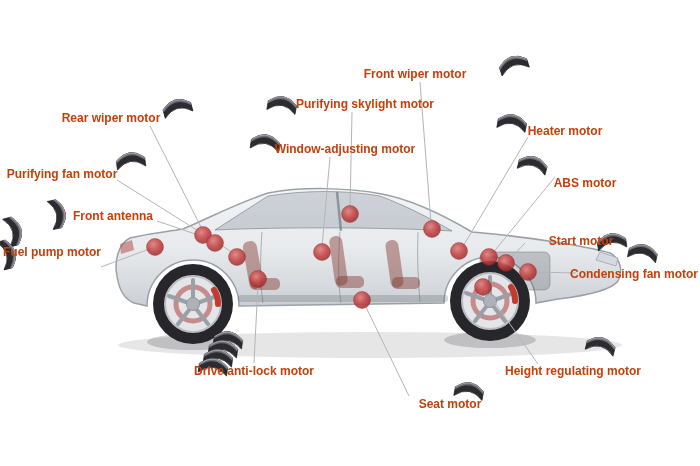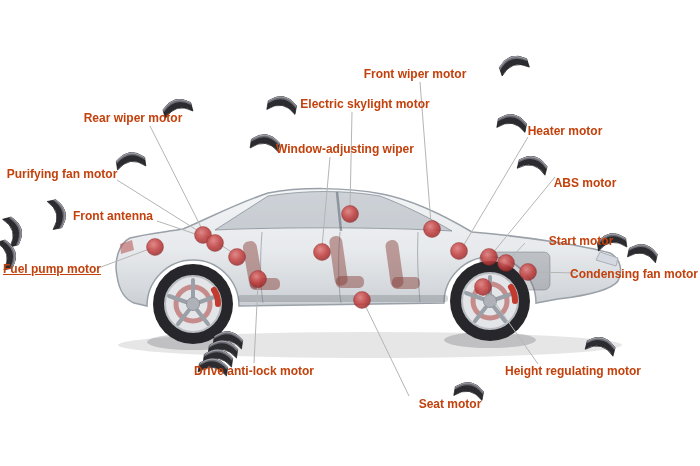--- a/index.html
+++ b/index.html
@@ -149,26 +149,26 @@
         <use href="#magnet" xlink:href="#magnet" transform="translate(602,341) rotate(14) scale(1.1)"></use>
         <use href="#magnet" xlink:href="#magnet" transform="translate(470,386) rotate(10) scale(1.1)"></use>
         <use href="#magnet" xlink:href="#magnet" transform="translate(229,335) rotate(8) scale(1.1)"></use>
         <use href="#magnet" xlink:href="#magnet" transform="translate(224,344) rotate(8) scale(1.1)"></use>
         <use href="#magnet" xlink:href="#magnet" transform="translate(219,353) rotate(8) scale(1.1)"></use>
         <use href="#magnet" xlink:href="#magnet" transform="translate(214,362) rotate(8) scale(1.1)"></use>
       </g>
   </svg>
 
   <div id="labels-layer">
-      <div class="motor-label" style="left: 111px; top: 118px; margin-left: 22px;">Rear wiper motor</div>
+      <div class="motor-label" style="left: 111px; top: 118px;">Rear wiper motor</div>
       <div class="motor-label" style="left: 62px; top: 174px;">Purifying fan motor</div>
       <div class="motor-label" style="left: 113px; top: 216px;">Front antenna</div>
-      <div class="motor-label" style="left: 52px; top: 269px; text-decoration: underline;">Fuel pump motor</div>
-      <div class="motor-label" style="left: 365px; top: 104px;">Electric skylight motor</div>
-      <div class="motor-label" style="left: 345px; top: 149px;">Window-adjusting wiper</div>
+      <div class="motor-label" style="left: 52px; top: 252px;">Fuel pump motor</div>
+      <div class="motor-label" style="left: 365px; top: 104px;">Purifying skylight motor</div>
+      <div class="motor-label" style="left: 345px; top: 149px;">Window-adjusting motor</div>
       <div class="motor-label" style="left: 415px; top: 74px;">Front wiper motor</div>
       <div class="motor-label" style="left: 565px; top: 131px;">Heater motor</div>
       <div class="motor-label" style="left: 585px; top: 171px; margin-top: 12px;">ABS motor</div>
       <div class="motor-label" style="left: 581px; top: 241px;">Start motor</div>
       <div class="motor-label" style="left: 634px; top: 274px;">Condensing fan motor</div>
       <div class="motor-label" style="left: 573px; top: 371px;">Height regulating motor</div>
       <div class="motor-label" style="left: 450px; top: 404px;">Seat motor</div>
       <div class="motor-label" style="left: 254px; top: 371px;">Drive anti-lock motor</div>
     </div>
 </div>

